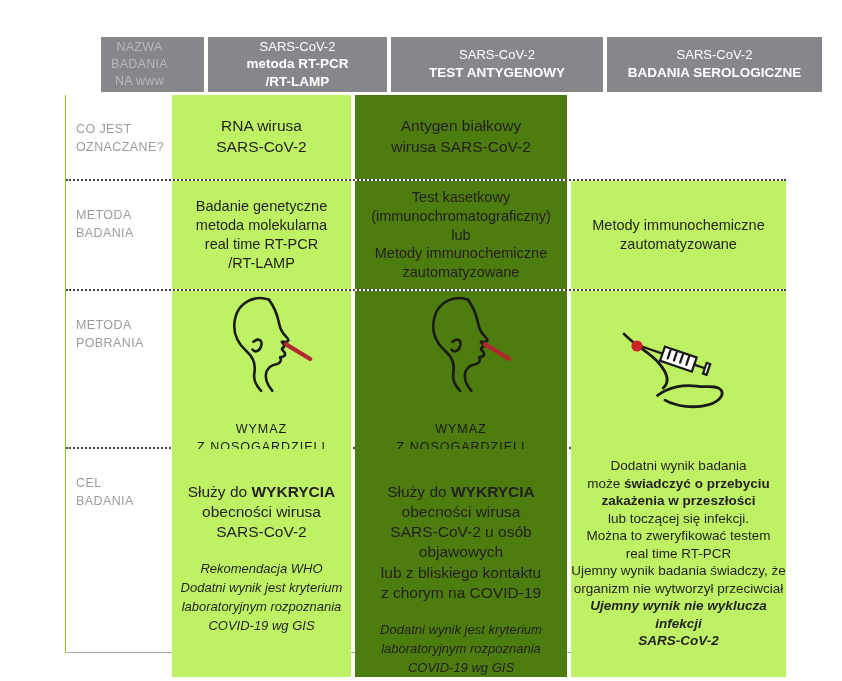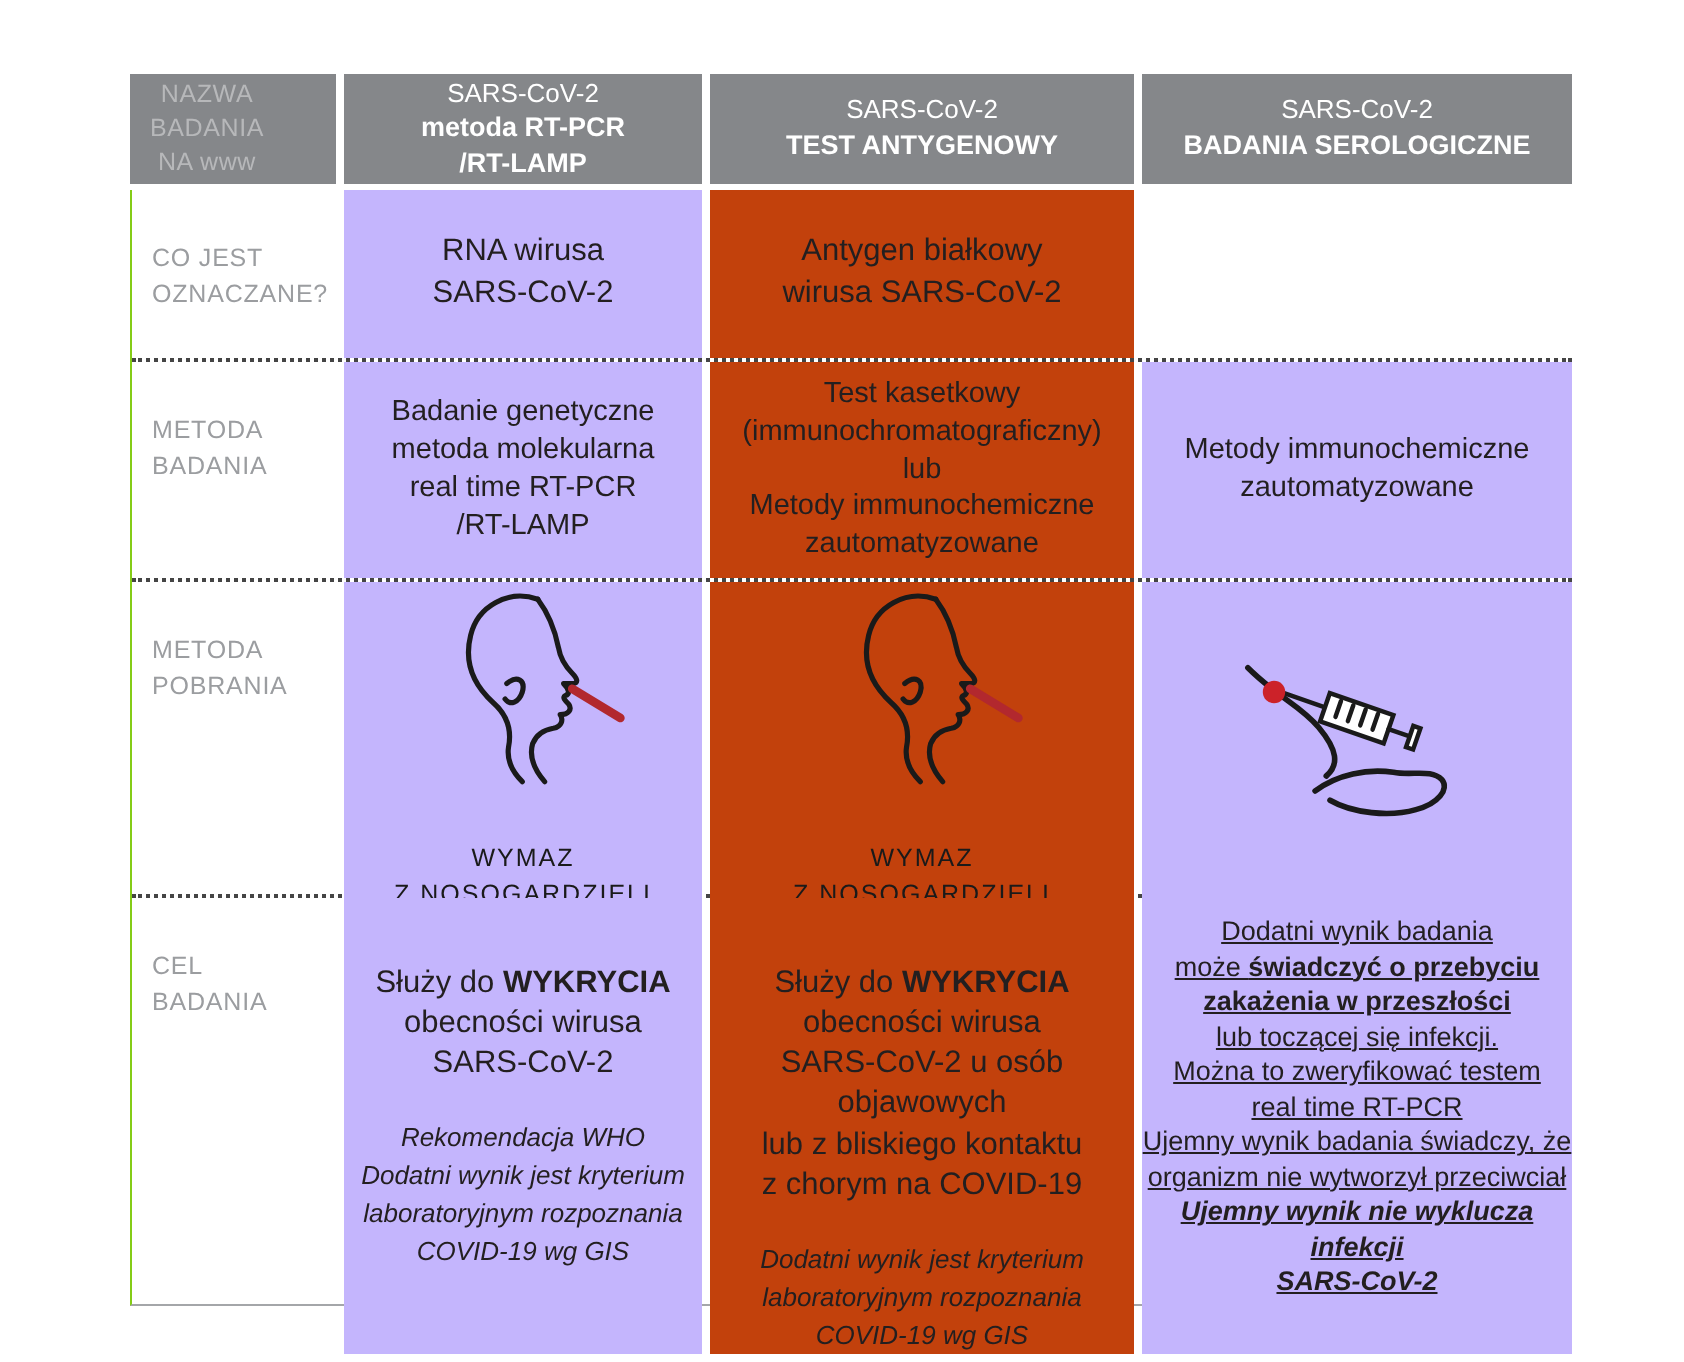--- a/index.html
+++ b/index.html
@@ -6,61 +6,61 @@
   * { margin:0; padding:0; box-sizing:border-box; }
   html,body { background:#ffffff; }
   body {
     width:842px; height:681px; position:relative;
     font-family:"Liberation Sans", sans-serif;
     color:#231f20;
   }
   .table { position:absolute; left:65px; top:37px; width:721px; }
 
   
-  .header-row { display:grid; grid-template-columns:103px 179px 212px 215px; column-gap:4px; height:55px; }
+  .header-row { display:grid; grid-template-columns:103px 179px 212px 215px; column-gap:4px; height:55px;margin-left:36px; }
   .hcell { background:#85878a; color:#ffffff; display:flex; flex-direction:column; justify-content:center; align-items:center; text-align:center; line-height:1.3; }
   .hcell .h-sub { font-size:13px; font-weight:400; }
   .hcell .h-title { font-size:13.5px; font-weight:bold; white-space:pre-line; }
   .label-h { align-items:flex-start; padding-left:10px; color:#b7b8ba; font-size:12.5px; letter-spacing:0.3px; white-space:pre-line; line-height:1.35; }
 
   
   .rows { margin-top:3px; border-left:1px solid #84cc16; border-bottom:1px solid #a4a6a9; }
   .row { display:grid; grid-template-columns:102px 179px 212px 215px; column-gap:4px; }
   .row.sep { border-bottom:2px dotted #454545; }
   .r-marker { height:86px; }
   .r-method { height:110px; }
   .r-sampling { height:158px; }
   .r-purpose { height:203px; }
 
   .label { color:#9b9da0; font-size:12.5px; letter-spacing:0.4px; padding:26px 4px 0 10px; line-height:1.4; white-space:pre-line; }
 
   .cell { white-space:pre-line; }
-  .c-blue { background:#c4b5fd; }
-  .c-white { background:#c2410c; }
+  .c-blue { background:#bef264; }
+  .c-white { background:#4d7c0f; }
   .center { display:flex; flex-direction:column; justify-content:center; align-items:center; text-align:center; }
   .top { display:flex; flex-direction:column; justify-content:flex-start; align-items:center; text-align:center; }
 
   .r-marker .cell { font-size:15.5px; line-height:1.35; }
   .r-method .cell { font-size:14.5px; line-height:1.3; }
 
   .r-sampling .cell { justify-content:flex-end; padding-bottom:10px;gap:24px; }
   .icon-wrap { flex:1 1 auto; display:flex; align-items:center; justify-content:center; }
   .caption { font-size:12.5px; letter-spacing:1px; line-height:1.45; color:#1a1a1a; }
   svg { display:block; }
   .stroke { fill:none; stroke:#1a1a1a; stroke-width:3; stroke-linecap:round; stroke-linejoin:round; }
   .swab { stroke:#b2282e; stroke-width:5; stroke-linecap:round; }
   .syr { fill:#ffffff; stroke:#1a1a1a; stroke-width:2.4; }
   .syr-line { stroke:#1a1a1a; stroke-width:2.4; stroke-linecap:round; }
   .blood-dot { fill:#cc2229; stroke:none; }
 
   .r-purpose .cell { line-height:1.3; }
   .p-main { font-size:15.5px; padding-top:33px; }
   .p-main b { font-weight:bold; }
   .note { font-style:italic; font-size:13px; margin-top:18px; line-height:1.45; }
-  .sero { font-size:13.5px; padding-top:8px; line-height:1.4;text-decoration:underline; }
+  .sero { font-size:13.5px; padding-top:8px; line-height:1.4; }
   .sero .blk { display:block; }
   .sero .b { font-weight:bold; }
   .sero .gap { }
   .sero .bi { font-weight:bold; font-style:italic; }
 </style>
 </head>
 <body>
 
 <div class="table">
 

